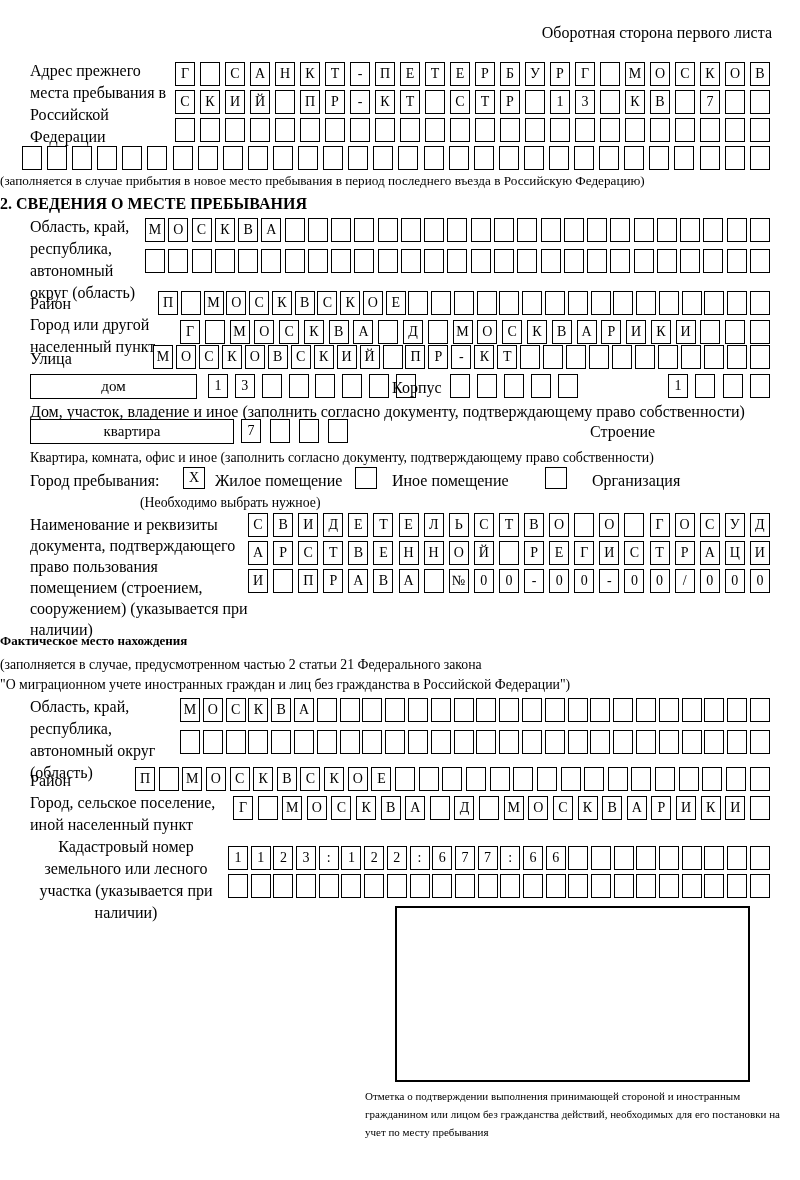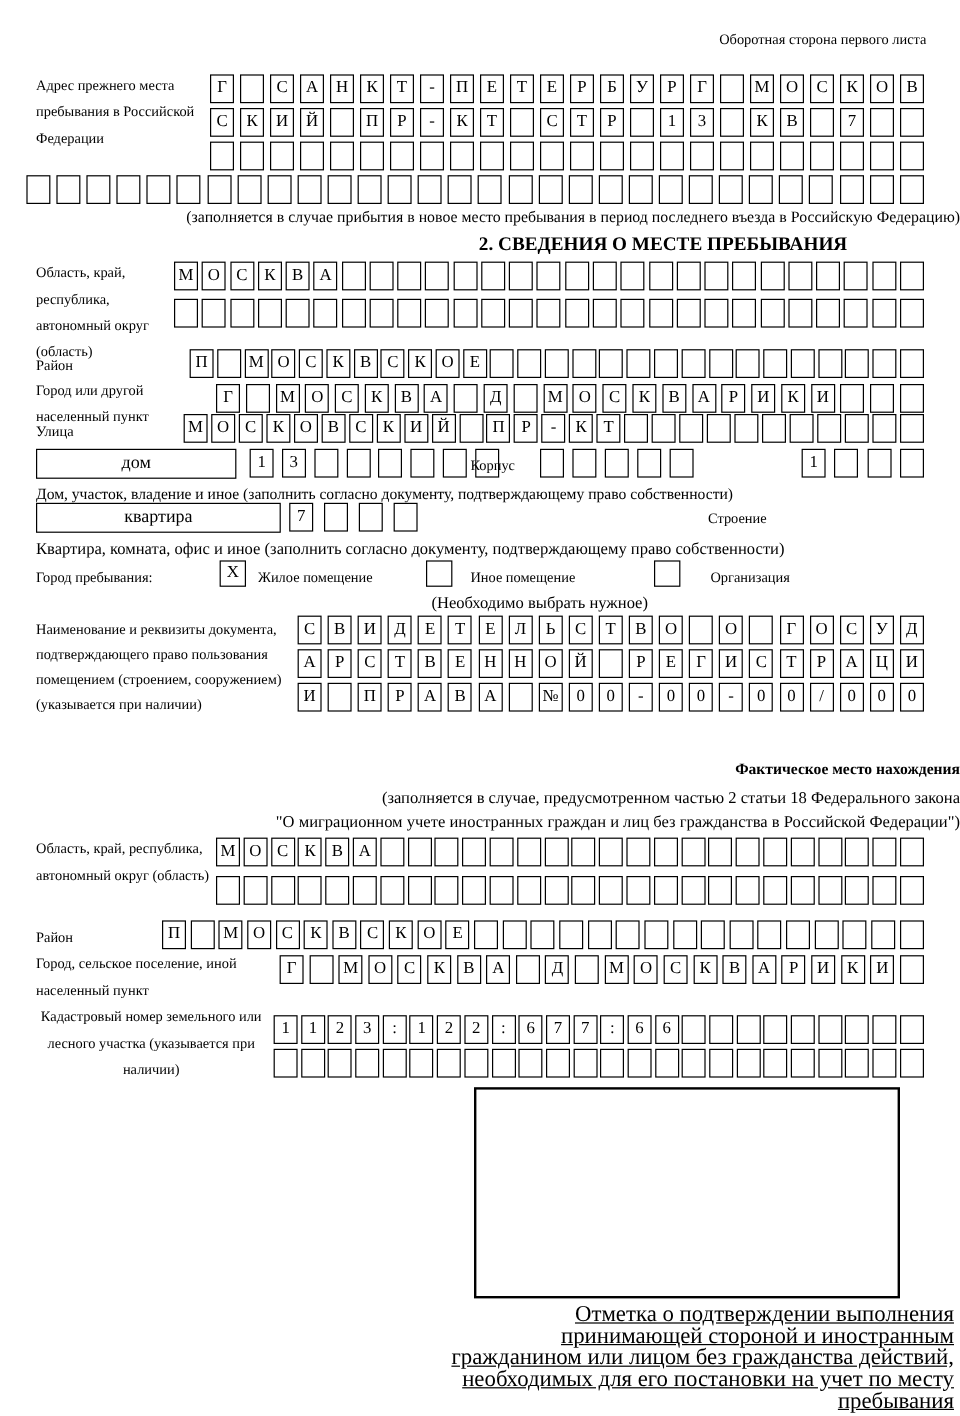--- a/index.html
+++ b/index.html
@@ -5,23 +5,23 @@
   * { margin: 0; padding: 0; box-sizing: border-box; }
   html, body { background: #fff; }
   body {
     width: 800px; height: 1180px;
     font-family: "Liberation Serif", "DejaVu Serif", serif;
     color: #000;
     position: relative;
     overflow: hidden;
   }
   .abs { position: absolute; }
-  .lbl { font-size: 12px; line-height: 22px; }
+  .lbl { font-size: 16px; line-height: 22px; }
   .cap { font-size: 13.2px; line-height: 16px; }
-  .center { text-align: right; }
+  .center { text-align: left; }
   .bold { font-weight: bold; }
 
   .cellrow {
     display: flex;
     justify-content: space-between;
     height: 24px;
   }
   .cell {
     width: 20px; height: 24px;
     border: 1.5px solid #000;
@@ -338,21 +338,21 @@
     <div class="cell"></div>
     <div class="cell"></div>
   </div>
 <div class="abs lbl" style="left:590px; top:377px;margin-top:44px;">Строение</div>
 <div class="abs cellrow" style="left:668px; top:374px; width:102px;">
     <div class="cell">1</div>
     <div class="cell"></div>
     <div class="cell"></div>
     <div class="cell"></div>
   </div>
-<div class="abs cap" style="left:30px; top:404px; width:740px; font-size:13px;">Дом, участок, владение и иное (заполнить согласно документу, подтверждающему право собственности)</div>
+<div class="abs cap" style="left:30px; top:404px; width:740px; font-size:16px;">Дом, участок, владение и иное (заполнить согласно документу, подтверждающему право собственности)</div>
 
 <div class="abs widebox" style="left:30px; top:419px; width:204px;">квартира</div>
 <div class="abs cellrow" style="left:241px; top:419px; width:107px;">
     <div class="cell">7</div>
     <div class="cell"></div>
     <div class="cell"></div>
     <div class="cell"></div>
   </div>
 <div class="abs cap" style="left:30px; top:450px; width:740px; font-size:13.8px;">Квартира, комната, офис и иное (заполнить согласно документу, подтверждающему право собственности)</div>
 
@@ -430,21 +430,21 @@
     <div class="cell">-</div>
     <div class="cell">0</div>
     <div class="cell">0</div>
     <div class="cell">/</div>
     <div class="cell">0</div>
     <div class="cell">0</div>
     <div class="cell">0</div>
   </div>
 
 <div class="abs center bold" style="left:0; top:633px; width:800px; font-size:13px;">Фактическое место нахождения</div>
-<div class="abs cap center" style="left:0; top:657px; width:800px; font-size:13.8px;">(заполняется в случае, предусмотренном частью 2 статьи 18 Федерального закона</div>
+<div class="abs cap center" style="left:0; top:657px; width:800px; font-size:13.8px;">(заполняется в случае, предусмотренном частью 2 статьи 21 Федерального закона</div>
 <div class="abs cap center" style="left:0; top:677px; width:800px; font-size:13.8px;">"О миграционном учете иностранных граждан и лиц без гражданства в Российской Федерации")</div>
 
 <div class="abs lbl" style="left:30px; top:696px; width:162px;">Область, край, республика, автономный округ (область)</div>
 <div class="abs cellrow" style="left:180px; top:698px; width:590px;">
     <div class="cell">М</div>
     <div class="cell">О</div>
     <div class="cell">С</div>
     <div class="cell">К</div>
     <div class="cell">В</div>
     <div class="cell">А</div>
@@ -603,13 +603,13 @@
     <div class="cell"></div>
     <div class="cell"></div>
     <div class="cell"></div>
     <div class="cell"></div>
     <div class="cell"></div>
     <div class="cell"></div>
     <div class="cell"></div>
   </div>
 
 <div class="abs bigbox" style="left:395px; top:906px; width:355px; height:176px;"></div>
-<div class="abs cap center" style="left:365px; top:1087px; width:430px; font-size:19px; line-height:18px;text-decoration:underline;">Отметка о подтверждении выполнения принимающей стороной и иностранным гражданином или лицом без гражданства действий, необходимых для его постановки на учет по месту пребывания</div>
+<div class="abs cap center" style="left:365px; top:1087px; width:430px; font-size:11px; line-height:18px;">Отметка о подтверждении выполнения принимающей стороной и иностранным гражданином или лицом без гражданства действий, необходимых для его постановки на учет по месту пребывания</div>
 
 </body></html>

